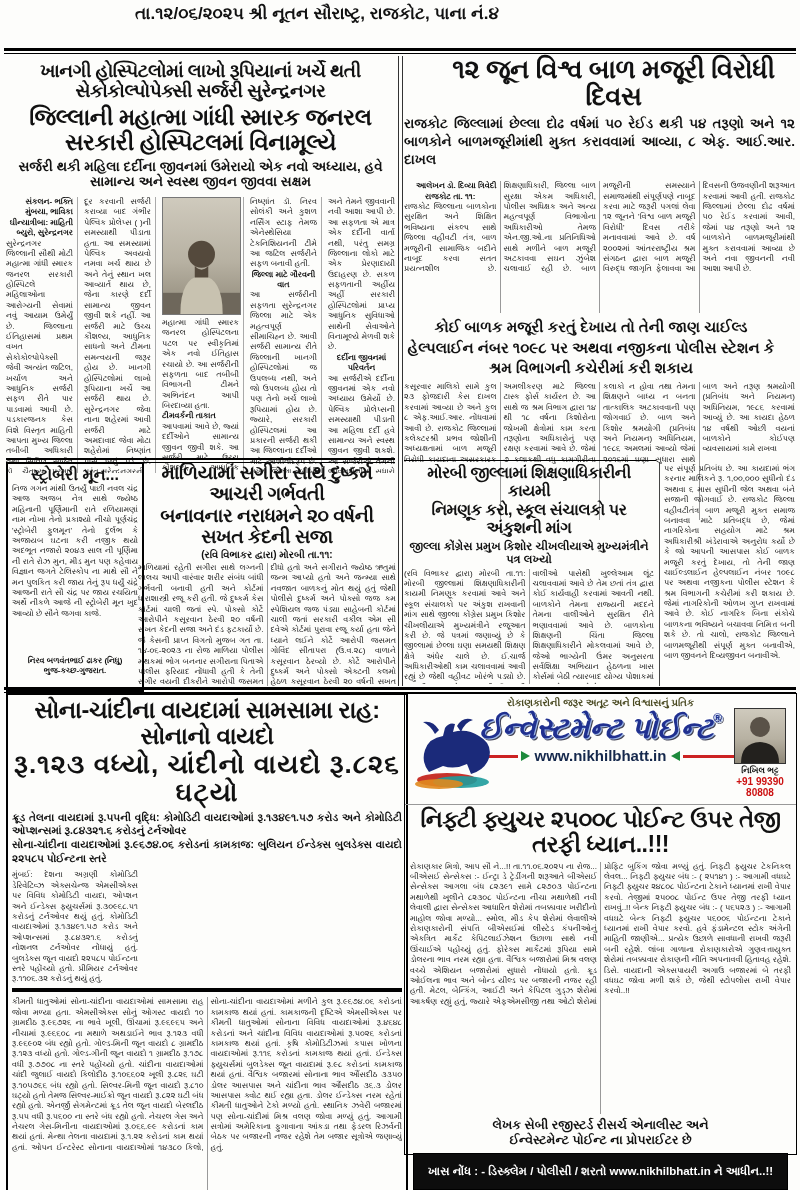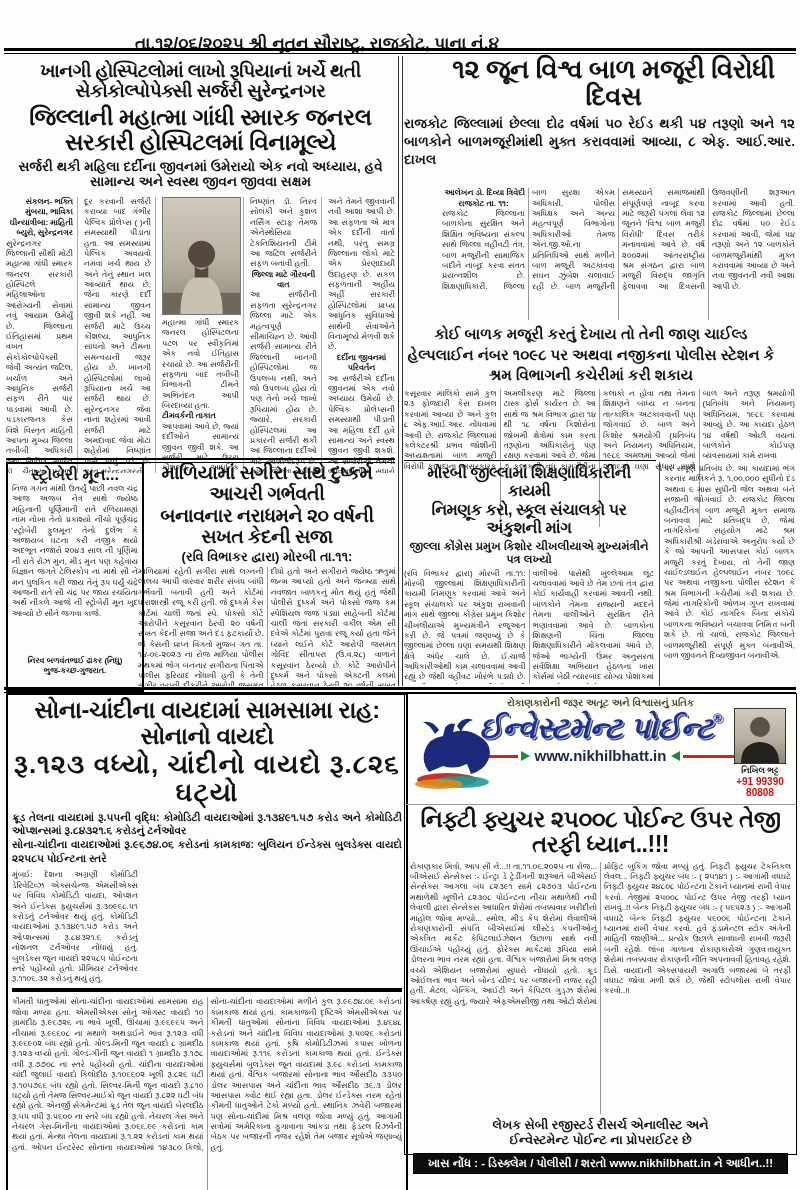--- a/index.html
+++ b/index.html
@@ -32,21 +32,21 @@
   .ga-l{border-right:9px solid #1d8a3c;}
   .redline{display:inline-block;height:3px;background:#c22;width:52px;vertical-align:middle;margin:0 3px;}
   .blackbar{background:#0d0d0d;color:#fff;border:1px solid #000;}
   .callout{font-weight:bold;line-height:1.35;}
 </style>
 </head>
 <body>
 
 <div class="page">
 
-  <div class="abs ctr b" style="left:0;top:34px;width:634px;font-size:17px;">તા.૧૨/૦૬/૨૦૨૫ શ્રી નૂતન સૌરાષ્ટ્ર, રાજકોટ, પાના નં.૪</div>
+  <div class="abs ctr b" style="left:0;top:4px;width:634px;font-size:17px;">તા.૧૨/૦૬/૨૦૨૫ શ્રી નૂતન સૌરાષ્ટ્ર, રાજકોટ, પાના નં.૪</div>
   <div class="abs rule-h" style="left:4px;top:48px;width:792px;"></div>
 
   <div class="abs vrule2" style="left:398px;top:56px;height:630px;"></div>
 
   <div class="abs" style="left:6px;top:56px;width:389px;height:402px;">
     <div class="ctr headline-xl" style="font-size:18.5px;margin-top:5px;line-height:1.1;">ખાનગી હોસ્પિટલોમાં લાખો રૂપિયાનાં ખર્ચે થતી સેકોકોલ્પોપેક્સી સર્જરી સુરેન્દ્રનગર</div>
     <div class="ctr headline-xl" style="font-size:23px;margin-top:3px;line-height:1.1;">જિલ્લાની મહાત્મા ગાંધી સ્મારક જનરલ સરકારી હોસ્પિટલમાં વિનામૂલ્યે</div>
     <div class="ctr b" style="font-size:13.5px;margin-top:5px;line-height:1.1;">સર્જરી થકી મહિલા દર્દીના જીવનમાં ઉમેરાયો એક નવો અધ્યાય, હવે સામાન્ય અને સ્વસ્થ જીવન જીવવા સક્ષમ</div>
 
     <div style="display:flex;gap:6px;margin-top:7px;height:276px;overflow:hidden;">
@@ -80,21 +80,21 @@
         <div class="tiny ctr b">દર્દીના જીવનમાં પરિવર્તન</div>
         <div class="tiny just">આ સર્જરીએ દર્દીના જીવનમાં એક નવો અધ્યાય ઉમેર્યો છે. પેલ્વિક પ્રોલેપ્સની સમસ્યાથી પીડાતી આ મહિલા દર્દી હવે સામાન્ય અને સ્વસ્થ જીવન જીવી શકશે. આ સર્જરીએ તેમની જીવનશૈલીમાં સુધારો કર્યો છે</div>
       </div>
     </div>
   </div>
   <div class="abs" style="left:6px;top:458px;width:389px;border-top:2px solid #000;border-bottom:1px solid #000;height:2px;"></div>
 
   <div class="abs" style="left:404px;top:56px;width:391px;">
     <div class="ctr headline-xl" style="font-size:26px;line-height:1.05;padding-left:28px;">૧૨ જૂન વિશ્વ બાળ મજૂરી વિરોધી દિવસ</div>
     <div class="b just" style="font-size:13.5px;line-height:1.35;margin-top:4px;">રાજકોટ જિલ્લામાં છેલ્લા દોઢ વર્ષમાં ૫૦ રેઈડ થકી ૫૪ તરૂણો અને ૧૨ બાળકોને બાળમજૂરીમાંથી મુક્ત કરાવવામાં આવ્યા, ૮ એફ. આઈ.આર. દાખલ</div>
-    <div class="cols" style="column-count:4;margin-top:19px;height:132px;overflow:hidden;padding-left:38px;">
+    <div class="cols" style="column-count:4;margin-top:12px;height:132px;overflow:hidden;">
       <div class="tiny b" style="text-align:right;">આલેખન ડો. દિવ્યા ત્રિવેદી</div>
       <div class="tiny b ctr">રાજકોટ તા. ૧૧:</div>
       <div class="tiny just">રાજકોટ જિલ્લાના બાળકોના સુરક્ષિત અને શિક્ષિત ભવિષ્યના સંકલ્પ સાથે જિલ્લા વહીવટી તંત્ર, બાળ મજૂરીની સામાજિક બદીને નાબૂદ કરવા સતત પ્રયત્નશીલ છે. શિક્ષણાધિકારી, જિલ્લા બાળ સુરક્ષા એકમ અધિકારી, પોલીસ અધિક્ષક અને અન્ય મહત્વપૂર્ણ વિભાગોના અધિકારીઓ તેમજ એન.જી.ઓ.ના પ્રતિનિધિઓ સાથે મળીને બાળ મજૂરી અટકાવવા સઘન ઝુંબેશ ચલાવાઈ રહી છે. બાળ મજૂરીની સમસ્યાને સમાજમાંથી સંપૂર્ણપણે નાબૂદ કરવા માટે જરૂરી પગલાં લેવા ૧૨ જૂનને 'વિશ્વ બાળ મજૂરી વિરોધી' દિવસ તરીકે મનાવવામાં આવે છે. વર્ષ ૨૦૦૨માં આંતરરાષ્ટ્રીય શ્રમ સંગઠન દ્વારા બાળ મજૂરી વિરુદ્ધ જાગૃતિ ફેલાવવા આ દિવસની ઉજવણીની શરૂઆત કરવામાં આવી હતી. રાજકોટ જિલ્લામાં છેલ્લા દોઢ વર્ષમાં ૫૦ રેઈડ કરવામાં આવી, જેમાં ૫૪ તરૂણો અને ૧૨ બાળકોને બાળમજૂરીમાંથી મુક્ત કરાવવામાં આવ્યા છે અને નવા જીવનની નવી આશા આપી છે.</div>
     </div>
     <div class="callout ctr" style="font-size:15px;margin:4px 17px 4px 0;">કોઈ બાળક મજૂરી કરતું દેખાય તો તેની જાણ ચાઈલ્ડ હેલ્પલાઈન નંબર ૧૦૯૮ પર અથવા નજીકના પોલીસ સ્ટેશન કે શ્રમ વિભાગની કચેરીમાં કરી શકાય</div>
     <div class="cols" style="column-count:4;height:138px;overflow:hidden;">
       <div class="tiny just">કસૂરવાર માલિકો સામે કુલ ૨૩ ફોજદારી કેસ દાખલ કરવામાં આવ્યા છે અને કુલ ૮ એફ.આઈ.આર. નોંધવામાં આવી છે. રાજકોટ જિલ્લામાં કલેક્ટરશ્રી પ્રભવ જોશીની અધ્યક્ષતામાં બાળ મજૂરી વિરોધી કાયદાના અસરકારક અમલીકરણ માટે જિલ્લા ટાસ્ક ફોર્સ કાર્યરત છે. આ સાથે જ શ્રમ વિભાગ દ્વારા ૧૪ થી ૧૮ વર્ષના કિશોરોના જોખમી ક્ષેત્રોમાં કામ કરતા તરૂણોના અધિકારોનું પણ રક્ષણ કરવામાં આવે છે. જેમાં ૭ કલાકથી વધુ કામગીરીના કલાકો ન હોવા તથા તેમના શિક્ષણને બાધ્ય ન બનતા તાત્કાલિક અટકાવવાની પણ જોગવાઈ છે. બાળ અને કિશોર શ્રમયોગી (પ્રતિબંધ અને નિયમન) અધિનિયમ, ૧૯૮૬ અમલમાં આવ્યો જેમાં ૨૦૧૬માં ઘણા સુધારા સાથે બાળ અને તરૂણ શ્રમયોગી (પ્રતિબંધ અને નિયમન) અધિનિયમ, ૧૯૮૬ કરવામાં આવ્યું છે. આ કાયદા હેઠળ ૧૪ વર્ષથી ઓછી વયનાં બાળકોને કોઈપણ વ્યવસાયમાં કામે રાખવા</div>
     </div>
   </div>
   <div class="abs rule-thin" style="left:404px;top:460px;width:252px;"></div>
@@ -105,21 +105,21 @@
   <div class="abs boxed" style="left:6px;top:462px;width:126px;height:222px;padding:2px 4px;">
     <div class="ctr b" style="font-size:16px;">સ્ટ્રોબેરી મૂન...</div>
     <div class="tiny just" style="height:172px;overflow:hidden;">નિજ ગગન માંથી ઉતર્યું પાછી નવલ ચંદ્ર આજ અજબ નેત્ર સાથે જ્યેષ્ઠ મહિનાની પૂર્ણિમાની રાતે રળિયામણાં નામ નોખા તેનો પ્રકાશ્યો નીચો પૂર્ણચંદ્ર 'સ્ટ્રોબેરી ફુલમૂન' તેનો દુર્લભ કે અજાયબ ઘટના કરી નજીક થયો અદભૂત નજારો ૨૦૪૩ સાલ ની પૂર્ણિમા ની રાતે રોઝ મુન, મીડ મુન પણ કહેવાય વિજ્ઞાન જગતે ટેલિસ્કોપ ના માથે સૌ ને મન પુલકિત કરી જાય તેનું રૂપ ધર્યું ચંદ્રે આજની રાતે સૌ ચંદ્ર પર જાય રચયિતા અર્થે નીકળે આજે ની સ્ટ્રોબેરી મૂન ખુદ આવ્યો છે સૌને જગવા કાજે.</div>
     <div class="tiny b ctr">નિરવ બળવંતભાઈ ઢાકર (નિધુ)</div>
     <div class="tiny b ctr">ભુજ-કચ્છ-ગુજરાત.</div>
   </div>
 
   <div class="abs" style="left:138px;top:462px;width:258px;height:224px;overflow:hidden;">
     <div class="ctr headline-xl" style="font-size:19px;line-height:1.12;">માળિયામાં સગીરા સાથે દુષ્કર્મ આચરી ગર્ભવતી</div>
     <div class="ctr headline-xl" style="font-size:19px;line-height:1.12;">બનાવનાર નરાધમને ૨૦ વર્ષની સખત કેદની સજા</div>
-    <div class="ctr b" style="font-size:13px;margin-top:2px;">(રવિ વિભાકર દ્વારા) મોરબી તા.૧૧:</div>
+    <div class="ctr b" style="font-size:10px;margin-top:2px;">(રવિ વિભાકર દ્વારા) મોરબી તા.૧૧:</div>
     <div class="cols tiny just" style="column-count:2;height:160px;overflow:hidden;margin-top:2px;">માળિયામાં રહેતી સગીરા સાથે લગ્નની લાલચ આપી વારંવાર શરીર સંબંધ બાંધી ગર્ભવતી બનાવી હતી અને કોર્ટમાં ધારાશાસ્ત્રી રજૂ કરી હતી. જે દુષ્કર્મ કેસ કોર્ટમાં ચાલી જતાં સ્પે. પોક્સો કોર્ટે આરોપીને કસૂરવાન ઠેરવી ૨૦ વર્ષની સખત કેદની સજા અને દંડ ફટકાર્યો છે. જે કેસની પ્રાપ્ત વિગતો મુજબ ગત તા. ૧૪-૦૬-૨૦૨૩ ના રોજ માળિયા પોલીસ મથકમાં ભોગ બનનાર સગીરાના પિતાએ પોલીસ ફરિયાદ નોંધાવી હતી કે તેની સગીર વયની દીકરીને આરોપી જસમત ગોવિંદ સીતાપરા રહે. સુલતાનપુર તા. માળિયા વાળાએ એક વર્ષ સુધી શરીર સંબંધ બાંધી પાંચથી છ માસનો ગર્ભ રાખી દીધો હતો અને સગીરાને જ્યેષ્ઠ ઋતુમાં જન્મ આપ્યો હતો અને જન્મ્યા સાથે નવજાત બાળકનું મોત થયું હતું જેથી પોલીસે દુષ્કર્મ અને પોક્સો જજ કમ સ્પેશિયલ જજ પંડ્યા સાહેબની કોર્ટમાં ચાલી જતાં સરકારી વકીલ એમ સી દવેએ કોર્ટમાં પુરાવા રજૂ કર્યા હતા જેને ધ્યાને લઈને કોર્ટે આરોપી જસમત ગોવિંદ સીતાપરા (ઉ.વ.૨૮) વાળાને કસૂરવાન ઠેરવ્યો છે. કોર્ટે આરોપીને દુષ્કર્મ અને પોક્સો એક્ટની કલમો હેઠળ કસૂરવાન ઠેરવી ૨૦ વર્ષની સખત કેદની સજા અને રૂ ૧૦ હજારનો દંડ તેમજ દંડ ના ભરે તો વધુ છ માસની સાદી કેદની સજા ફટકારી છે. તેમજ ગુજરાતની ભોગ બનનારને વળતર માટેની યોજના, ૨૦૧૬ ના નિયમો મુજબ ભોગ બનનારને રૂ ૪ લાખ અને આરોપી જે દંડની રકમ રૂ ૧૦ હજાર ભરે તેના સહીત કુલ રૂ ૪,૧૦,૦૦૦ વળતર ચૂકવવા હુકમ કર્યો છે</div>
   </div>
 
   <div class="abs" style="left:404px;top:464px;width:250px;height:220px;overflow:hidden;">
     <div class="ctr headline-xl" style="font-size:16px;line-height:1.15;">મોરબી જીલ્લામાં શિક્ષણાધિકારીની કાયમી</div>
     <div class="ctr headline-xl" style="font-size:16px;line-height:1.15;">નિમણૂક કરો, સ્કૂલ સંચાલકો પર અંકુશની માંગ</div>
     <div class="ctr b" style="font-size:11.5px;margin-top:2px;">જીલ્લા કોંગ્રેસ પ્રમુખ કિશોર ચીખલીયાએ મુખ્યમંત્રીને પત્ર લખ્યો</div>
     <div class="cols tiny just" style="column-count:2;height:150px;overflow:hidden;margin-top:3px;">(રવિ વિભાકર દ્વારા) મોરબી તા.૧૧: મોરબી જીલ્લામાં શિક્ષણાધિકારીની કાયમી નિમણૂક કરવામાં આવે અને સ્કૂલ સંચાલકો પર અંકુશ રાખવાની માંગ સાથે જીલ્લા કોંગ્રેસ પ્રમુખ કિશોર ચીખલીયાએ મુખ્યમંત્રીને રજૂઆત કરી છે. જે પત્રમાં જણાવ્યું છે કે જીલ્લામાં છેલ્લા ઘણા સમયથી શિક્ષણ ક્ષેત્રે અંધેર ચાલે છે. ઈ.ચાર્જ અધિકારીઓથી કામ ચલાવવામાં આવી રહ્યું છે જેથી વહીવટ ખોરંભે પડ્યો છે. ખાનગી શાળાઓ દ્વારા ફી ઉઘરાણી તેમજ પુસ્તકો અને યુનિફોર્મના નામે વાલીઓ પાસેથી ખુલ્લેઆમ લૂંટ ચલાવવામાં આવે છે તેમ છતાં તંત્ર દ્વારા કોઈ કાર્યવાહી કરવામાં આવતી નથી. બાળકોને તેમના રાજ્યની મદદને તેમના વાલીઓને સુરક્ષિત રીતે ભણાવવામાં આવે છે. બાળકોના શિક્ષણની ચિંતા જિલ્લા શિક્ષણાધિકારીને મોકલવામાં આવે છે, જેઓ ભાગ્યેની ઉંમર અનુસરતા સર્વશિક્ષા અભિયાન હેઠળના ખાસ કોર્સમાં બેઠી ત્યારબાદ યોગ્ય પોશાકમાં શાળા પ્રવેશ અપાવે છે.</div>
   </div>
 
@@ -207,16 +207,16 @@
 
     <div class="ctr headline-xl" style="font-size:23px;line-height:1.1;margin-top:2px;">નિફ્ટી ફ્યુચર ૨૫૦૦૮ પોઈન્ટ ઉપર તેજી તરફી ધ્યાન..!!!</div>
 
     <div class="cols tiny just" style="column-count:2;height:252px;overflow:hidden;margin:4px 5px 0 5px;">રોકાણકાર મિત્રો, આપ સૌ ને...!! તા.૧૧.૦૬.૨૦૨૫ ના રોજ... બીએસઈ સેન્સેક્સ :- ઈન્ટ્રા ડે ટ્રેડીંગની શરૂઆતે બીએસઈ સેન્સેક્સ આગલા બંધ ૮૨૩૯૧ સામે ૮૨૭૦૩ પોઈન્ટના મથાળેથી ખૂલીને ૮૨૩૦૮ પોઈન્ટના નીચા મથાળેથી નવી લેવાલી દ્વારા સેન્સેક્સ આધારિત શેરોમાં તબક્કાવાર ખરીદીનો માહોલ જોવા મળ્યો... સ્મોલ, મીડ કેપ શેરોમાં લેવાલીએ રોકાણકારોની સંપત્તિ બીએસઈમાં લીસ્ટેડ કંપનીઓનું એકત્રિત માર્કેટ કેપિટલાઈઝેશન ઉછાળા સાથે નવી ઊંચાઈએ પહોંચ્યું હતું. ફોરેક્સ માર્કેટમાં રૂપિયા સામે ડોલરના ભાવ નરમ રહ્યા હતા. વૈશ્વિક બજારોમાં મિશ્ર વલણ વચ્ચે એશિયન બજારોમાં સુધારો નોંધાયો હતો. ક્રૂડ ઓઈલના ભાવ અને બોન્ડ યીલ્ડ પર બજારની નજર રહી હતી. મેટલ, બેન્કિંગ, આઈટી અને કેપિટલ ગુડ્ઝ શેરોમાં આકર્ષણ રહ્યું હતું, જ્યારે એફએમસીજી તથા ઓટો શેરોમાં પ્રોફિટ બુકિંગ જોવા મળ્યું હતું. નિફ્ટી ફ્યુચર ટેકનિકલ લેવલ... નિફ્ટી ફ્યુચર બંધ :- ( ૨૫૧૪૧ ) :- આગામી વધઘટે નિફ્ટી ફ્યુચર ૨૪૮૦૮ પોઈન્ટના ટેકાને ધ્યાનમાં રાખી વેપાર કરવો. તેજીમાં ૨૫૦૦૮ પોઈન્ટ ઉપર તેજી તરફી ધ્યાન રાખવું..!! બેન્ક નિફ્ટી ફ્યુચર બંધ :- ( ૫૬૫૨૩ ) :- આગામી વધઘટે બેન્ક નિફ્ટી ફ્યુચર ૫૬૦૦૬ પોઈન્ટના ટેકાને ધ્યાનમાં રાખી વેપાર કરવો. હવે ફંડામેન્ટલ સ્ટોક અંગેની માહિતી જાણીએ... પ્રત્યેક ઉછાળે સાવધાની રાખવી જરૂરી બની રહેશે. લાંબા ગાળાના રોકાણકારોએ ગુણવત્તાયુક્ત શેરોમાં તબક્કાવાર રોકાણની નીતિ અપનાવવી હિતાવહ રહેશે. ડિસે. વાયદાની એક્સપાયરી અગાઉ બજારમાં બે તરફી વધઘટ જોવા મળી શકે છે, જેથી સ્ટોપલોસ રાખી વેપાર કરવો..!!</div>
 
     <div class="ctr b" style="font-size:12.5px;margin-top:4px;line-height:1.25;">
       <div>લેખક સેબી રજીસ્ટર્ડ રીસર્ચ એનાલીસ્ટ અને</div>
       <div>ઈન્વેસ્ટમેન્ટ પોઈન્ટ ના પ્રોપરાઈટર છે</div>
     </div>
 
-    <div class="blackbar ctr b" style="margin:4px 8px 0 8px;font-size:11.5px;padding:3px 2px;">ખાસ નોંધ : - ડિસ્ક્લેમ / પોલીસી / શરતો www.nikhilbhatt.in ને આધીન..!!</div>
+    <div class="blackbar ctr b" style="margin:4px 8px 0 8px;font-size:11.5px;padding:11px 2px;">ખાસ નોંધ : - ડિસ્ક્લેમ / પોલીસી / શરતો www.nikhilbhatt.in ને આધીન..!!</div>
   </div>
 
 </div>
 
 </body></html>

